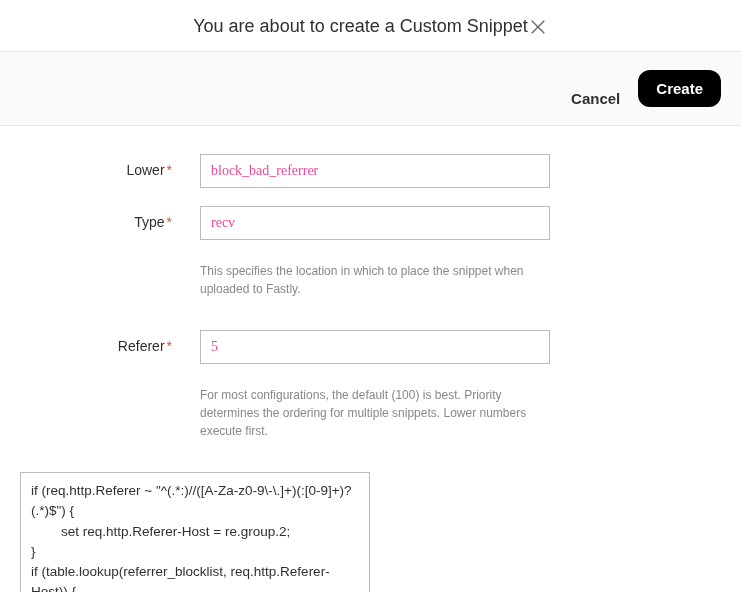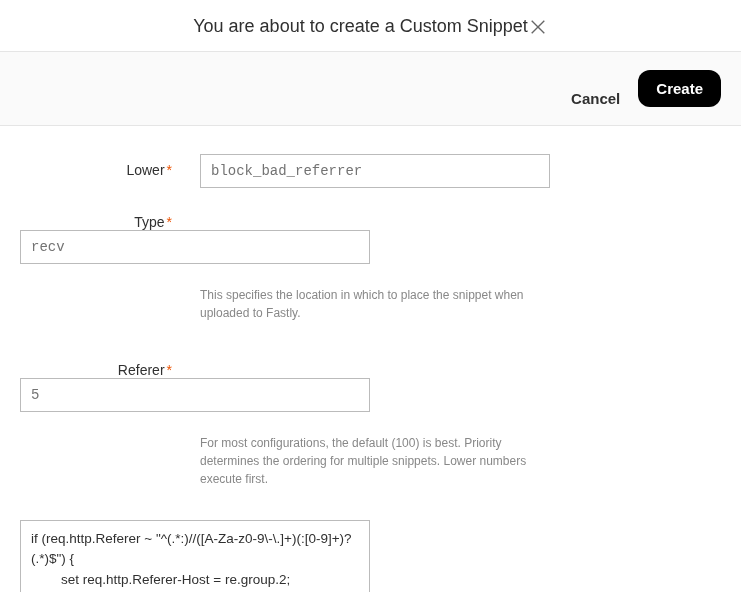--- a/index.html
+++ b/index.html
@@ -70,21 +70,20 @@
     .form-area {
       padding: 28px 20px 20px 20px;
     }
     .form-row {
       display: flex;
       align-items: flex-start;
       margin-bottom: 18px;
     }
     .form-row.with-help {
       margin-bottom: 10px;
-      flex-direction: column;
     }
     .label-col {
       width: 180px;
       text-align: right;
       padding-right: 28px;
       padding-top: 8px;
       font-size: 14px;
       color: #303030;
     }
     .req {
@@ -92,22 +91,22 @@
       margin-left: 2px;
     }
     .input-col {
       width: 350px;
     }
     .text-input {
       width: 100%;
       padding: 8px 10px;
       border: 1px solid #bbb;
       font-size: 14px;
-      font-family: Liberation Mono, monospace;
-      color: #737373;
+      font-family: Liberation Serif, serif;
+      color: #ec4899;
       background: #fff;
     }
     .help-text {
       font-size: 12px;
       color: #888;
       line-height: 1.5;
       margin-top: 6px;
       margin-bottom: 14px;
     }
     .textarea-input {

